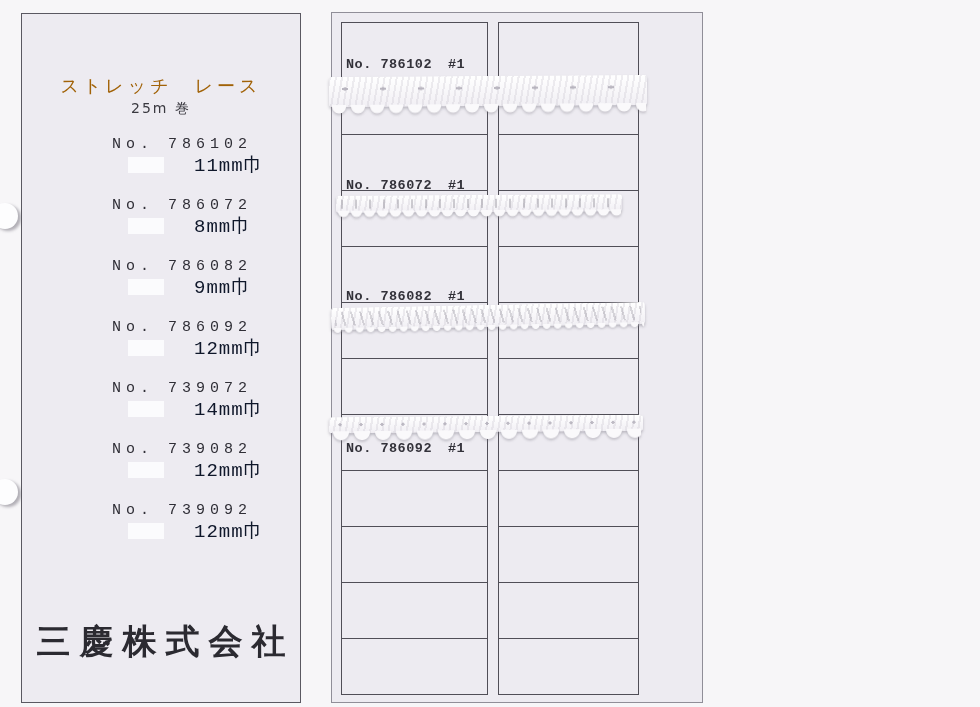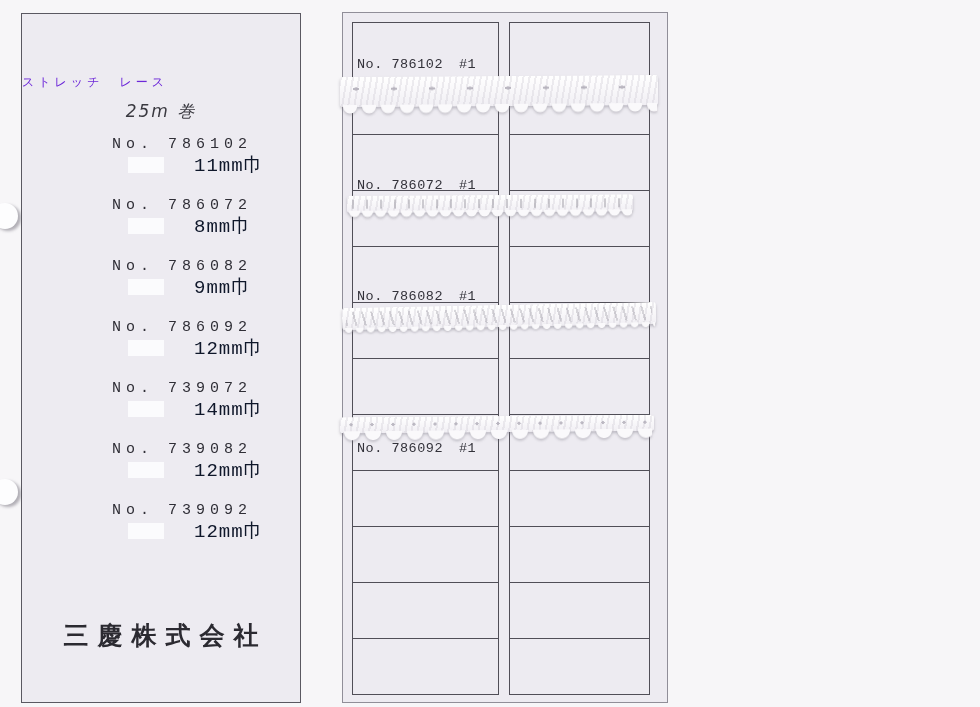--- a/index.html
+++ b/index.html
@@ -19,48 +19,48 @@
   .hole-1 { left:-8px; top:203px; }
   .hole-2 { left:-8px; top:479px; }
 
   
   .card { position:absolute; background:#edebf1; }
   .left-card {
     left:21px; top:13px; width:280px; height:690px;
     border:1px solid #5a5861;
   }
   .sample-card { border:1px solid #908e98; }
-  .mid-card   { left:342px; top:12px; width:326px; height:691px; }
+  .mid-card   { left:331px; top:12px; width:372px; height:691px;font-weight:bold; }
   .right-card { left:672px; top:12px; width:308px; height:691px; }
 
   
   .title {
-    position:absolute; top:60px; left:0; width:100%; 
-    font-size:12px; letter-spacing:4px; color:#6d28d9;
+    position:absolute; top:60px; left:0; width:100%; text-align:center;
+    font-size:18px; letter-spacing:4px; color:#a16207;
   }
   .subtitle {
     position:absolute; top:86px; left:0; width:100%; text-align:center;
-    font-size:17px; letter-spacing:2px; color:#3a3940;font-style:italic;
+    font-size:14px; letter-spacing:2px; color:#3a3940;
   }
   .products { position:absolute; top:122px; left:90px; }
   .entry { margin-bottom:24px; }
   .entry .num {
     font-family:"Liberation Mono","DejaVu Sans Mono",monospace;
     font-size:15px; letter-spacing:5px; color:#2f2e36; white-space:nowrap;
   }
   .entry .wline { display:flex; align-items:center; margin:3px 0 0 16px; height:17px; }
   .patch { width:36px; height:16px; background:#fbfbfd; margin-right:2px; }
   .w {
     font-family:"Liberation Mono","DejaVu Sans Mono",monospace;
     font-size:19px; letter-spacing:1px; color:#0f172a;margin-left:28px;
   }
   .company {
     position:absolute; top:605px; left:0; width:100%; text-align:center;
     font-family:"Liberation Serif","DejaVu Serif",serif;
-    font-size:25px; font-weight:600; letter-spacing:9px; color:#2b2a31;
+    font-size:34px; font-weight:600; letter-spacing:9px; color:#2b2a31;
     text-indent:9px; white-space:nowrap;
   }
   .phone {
     position:absolute; top:650px; left:38px;
     font-size:18px; font-weight:bold; letter-spacing:2px; color:#232228;
     white-space:nowrap;
   }
   .ph-icon { margin-right:3px; font-size:19px; }
 
   

